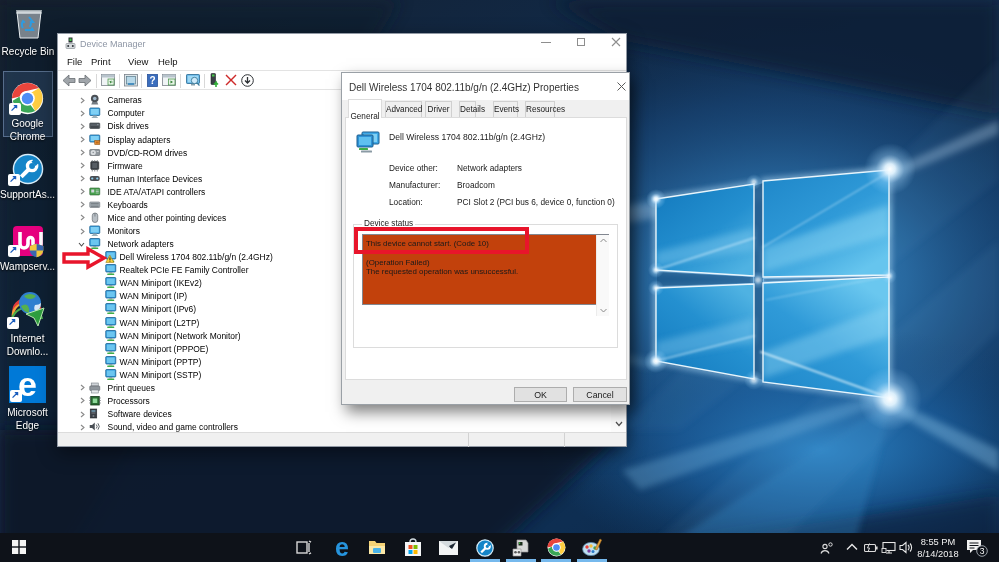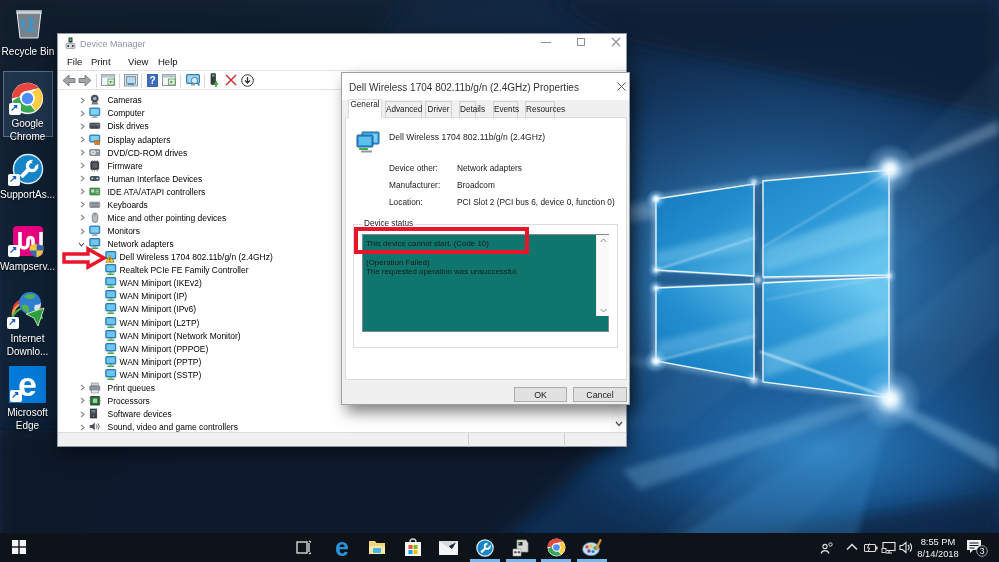--- a/index.html
+++ b/index.html
@@ -627,40 +627,40 @@
   <div class="abs" style="left:47px;top:90px">Device other:</div>
   <div class="abs" style="left:115px;top:90px">Network adapters</div>
   <div class="abs" style="left:47px;top:107px">Manufacturer:</div>
   <div class="abs" style="left:115px;top:107px">Broadcom</div>
   <div class="abs" style="left:47px;top:124px">Location:</div>
   <div class="abs" style="left:115px;top:124px">PCI Slot 2 (PCI bus 6, device 0, function 0)</div>
 
   <div class="abs" style="left:11px;top:151px;width:265px;height:124px;border:1px solid #dcdcdc"></div>
   <div class="abs" style="left:20px;top:146px;background:#fff;padding:0 2px;font-size:8.2px">Device status</div>
 
-  <div class="abs" style="left:20px;top:161px;width:247px;height:98px;background:#0f766e;border:1px solid #828790">
+  <div class="abs" style="left:20px;top:161px;width:247px;height:71px;background:#c2410c;border:1px solid #828790">
     <div class="abs" style="left:3px;top:4px;font-size:7.9px">This device cannot start. (Code 10)</div>
     <div class="abs" style="left:3px;top:23px;font-size:7.9px">(Operation Failed)</div>
     <div class="abs" style="left:3px;top:32px;font-size:7.9px">The requested operation was unsuccessful.</div>
     <div class="abs" style="left:233px;top:0;width:13px;height:81px;background:#f9f9f9;border-left:1px solid #ececec">
       <svg class="abs" style="left:3px;top:3px" width="7" height="5" viewBox="0 0 7 5">
           <path d="M0.5 4 L3.5 1 L6.5 4" fill="none" stroke="#8a8a8a" stroke-width="1"></path>
         </svg>
       <svg class="abs" style="left:3px;top:73px" width="7" height="5" viewBox="0 0 7 5">
           <path d="M0.5 1 L3.5 4 L6.5 1" fill="none" stroke="#8a8a8a" stroke-width="1"></path>
         </svg>
     </div>
   </div>
 
   <div class="abs btn" style="left:172px;top:314px;width:53px;height:15px">OK</div>
   <div class="abs btn" style="left:231px;top:314px;width:54px;height:15px">Cancel</div>
 </div>
 <style>
   .tab { height:17px; background:#efefef; border:1px solid #d0d0d0; border-bottom:none; font-size:8.2px; text-align:center; padding-top:3px; color:#1a1a1a; }
-  .tab.sel { background:#fff; z-index:5; padding-top:0; border-color:#dcdcdc; }
+  .tab.sel { background:#fff; z-index:5; padding-top:12px; border-color:#dcdcdc; }
   .btn { background:#e1e1e1; border:1px solid #adadad; font-size:8.8px; text-align:center; padding-top:2px; color:#1a1a1a; }
 </style>
 
 <svg class="abs" style="left:0;top:0;z-index:60" width="999" height="562" viewBox="0 0 999 562">
   <polygon points="64,254 88,254 88,249 104,258 88,267 88,262 64,262" fill="#ffffff" stroke="#e8152b" stroke-width="3.4"></polygon>
   <rect x="356" y="229" width="171" height="23" fill="none" stroke="#e8152b" stroke-width="4"></rect>
 </svg>
 
 <div class="abs" id="taskbar" style="left:0;top:533px;width:999px;height:29px;background:#0e1219;z-index:70;will-change:transform">
 

